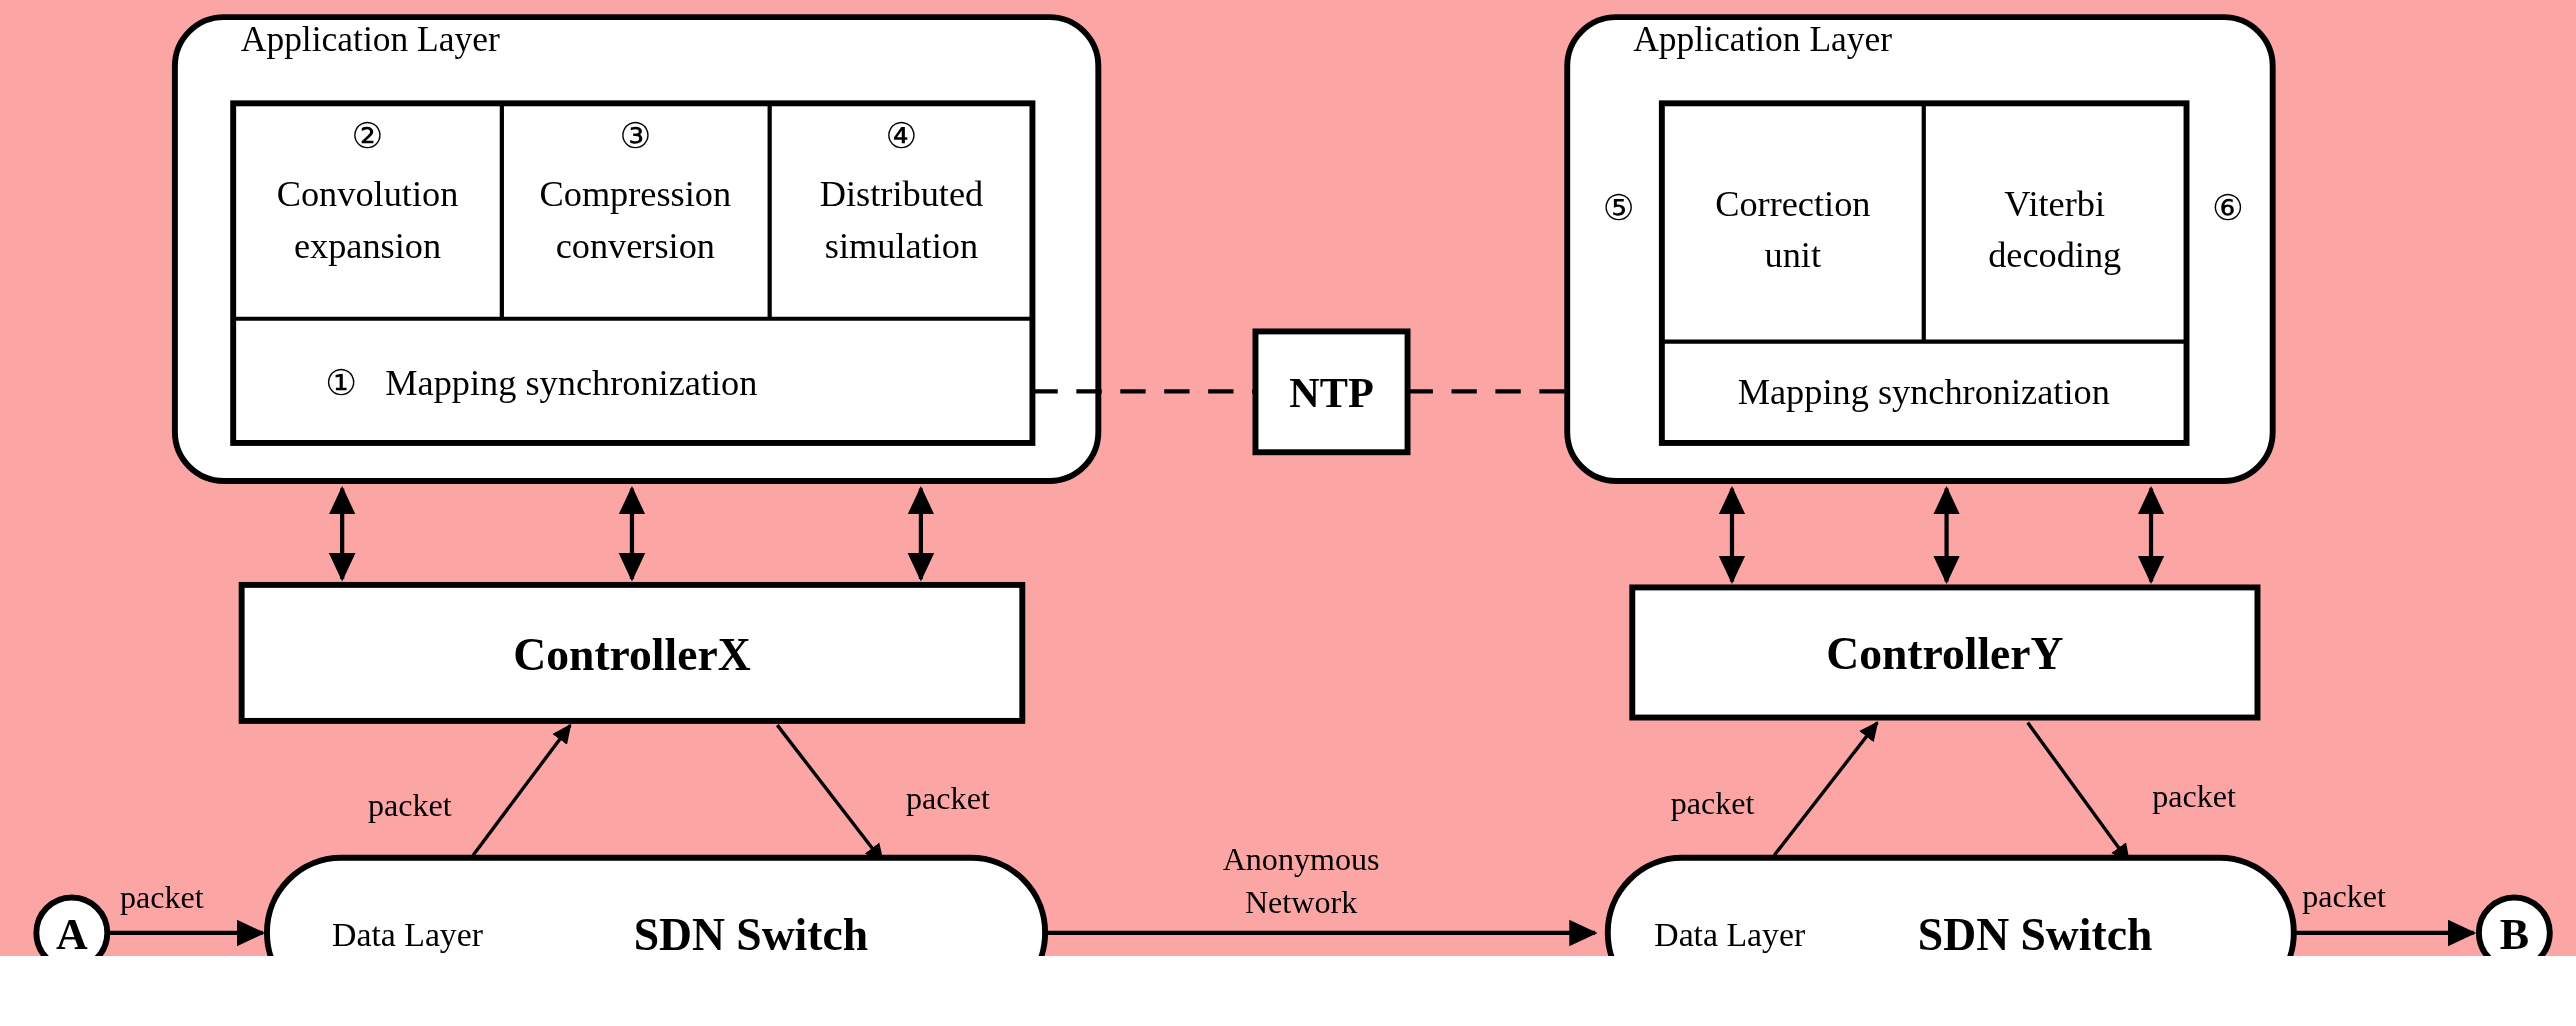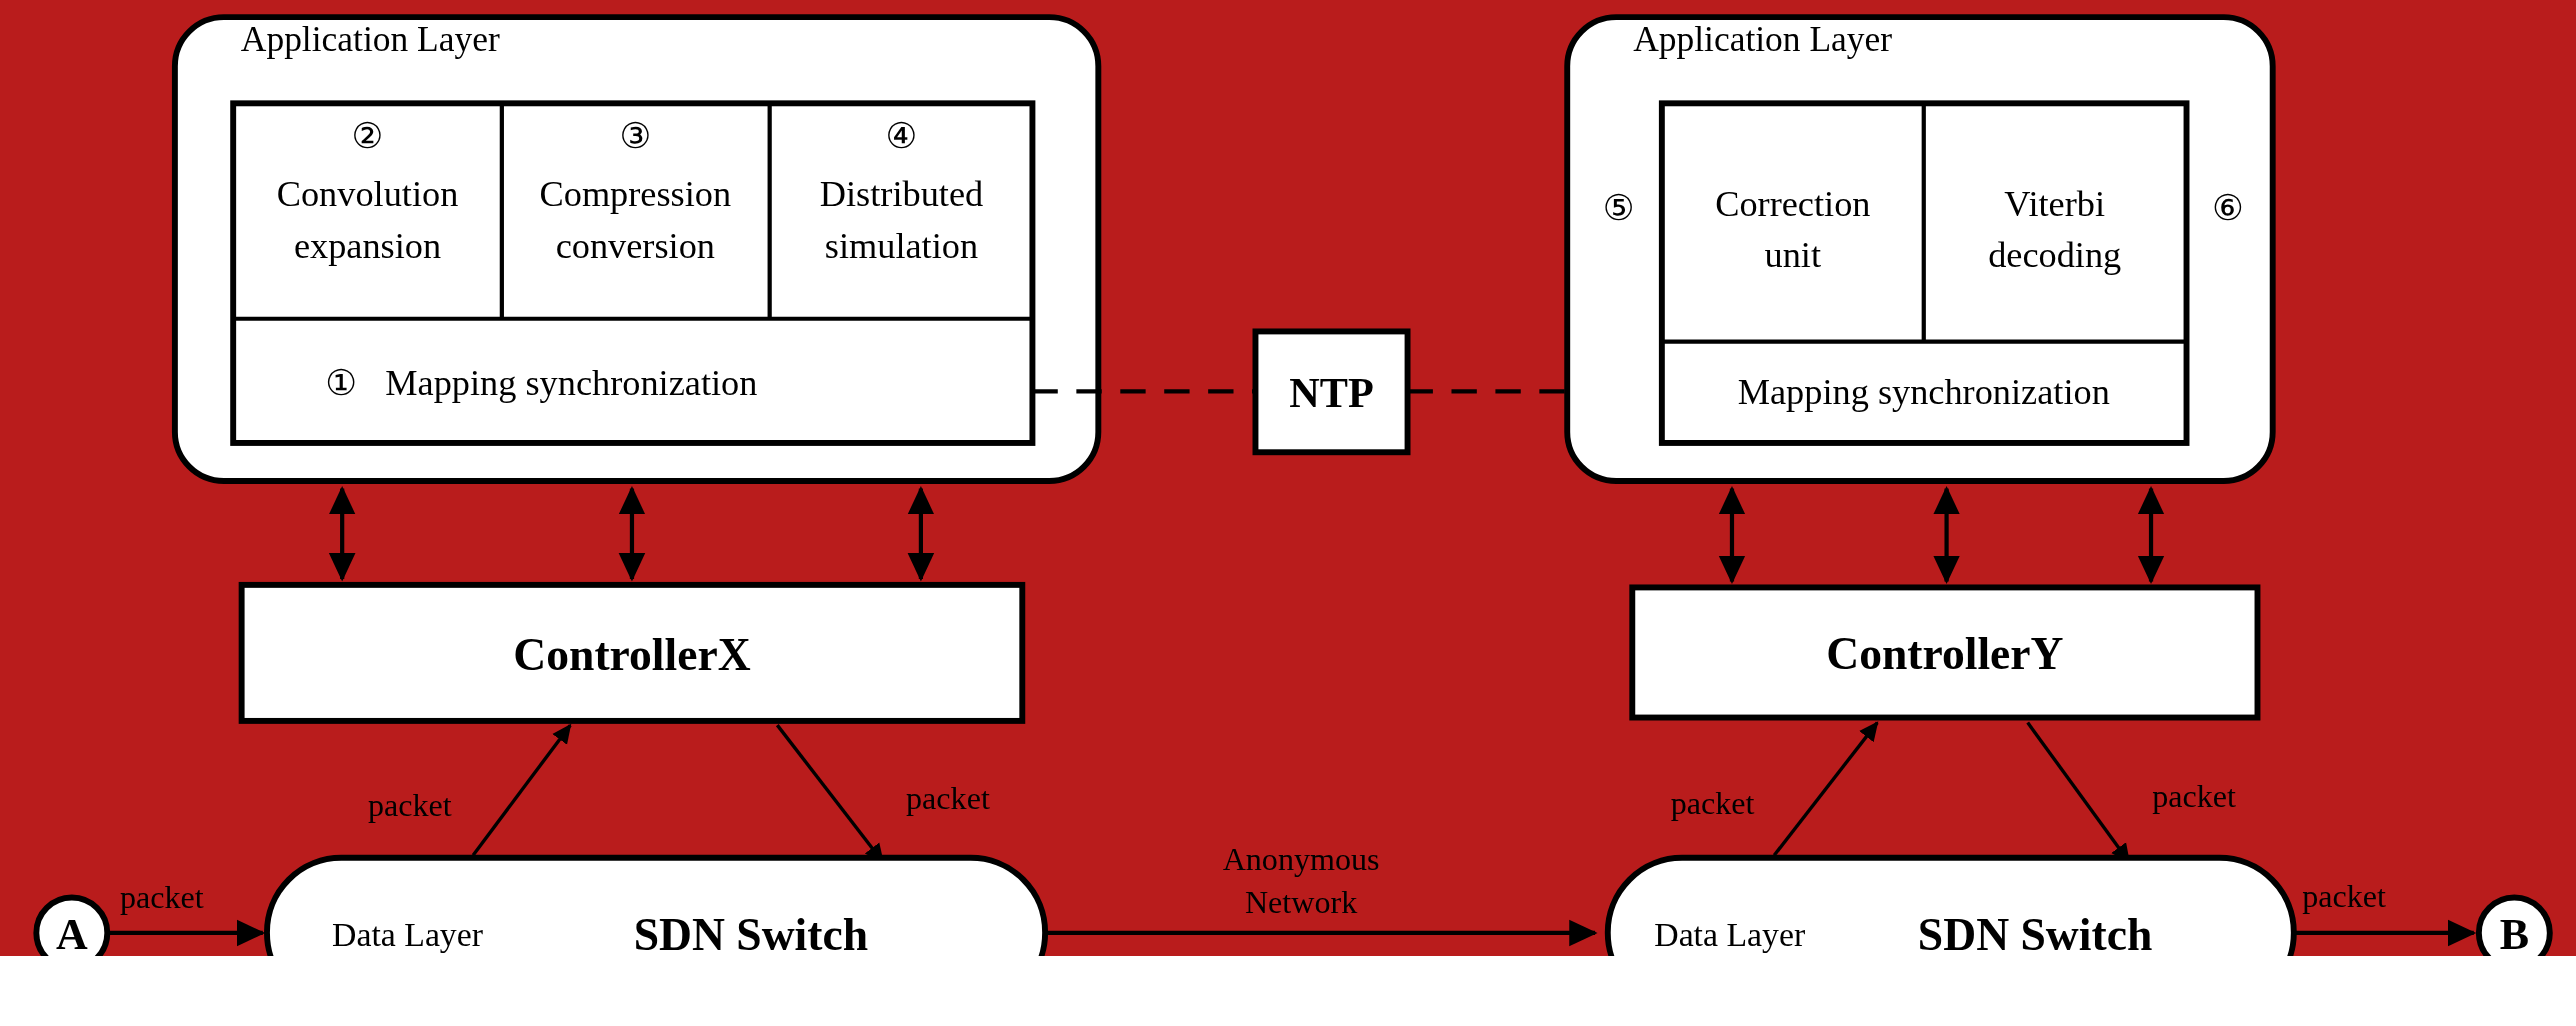--- a/index.html
+++ b/index.html
@@ -8,21 +8,21 @@
     padding: 0;
     background: #ffffff;
   }
   body {
     font-family: "Liberation Serif", "DejaVu Serif", serif;
   }
   #diagram-root {
     position: relative;
     width: 2576px;
     height: 956px;
-    background: #b91c1c;
+    background: #fca5a5;
     overflow: hidden;
   }
   svg#diagram-svg {
     position: absolute;
     left: 0;
     top: 0;
     width: 2576px;
     height: 1027px;
     display: block;
   }

